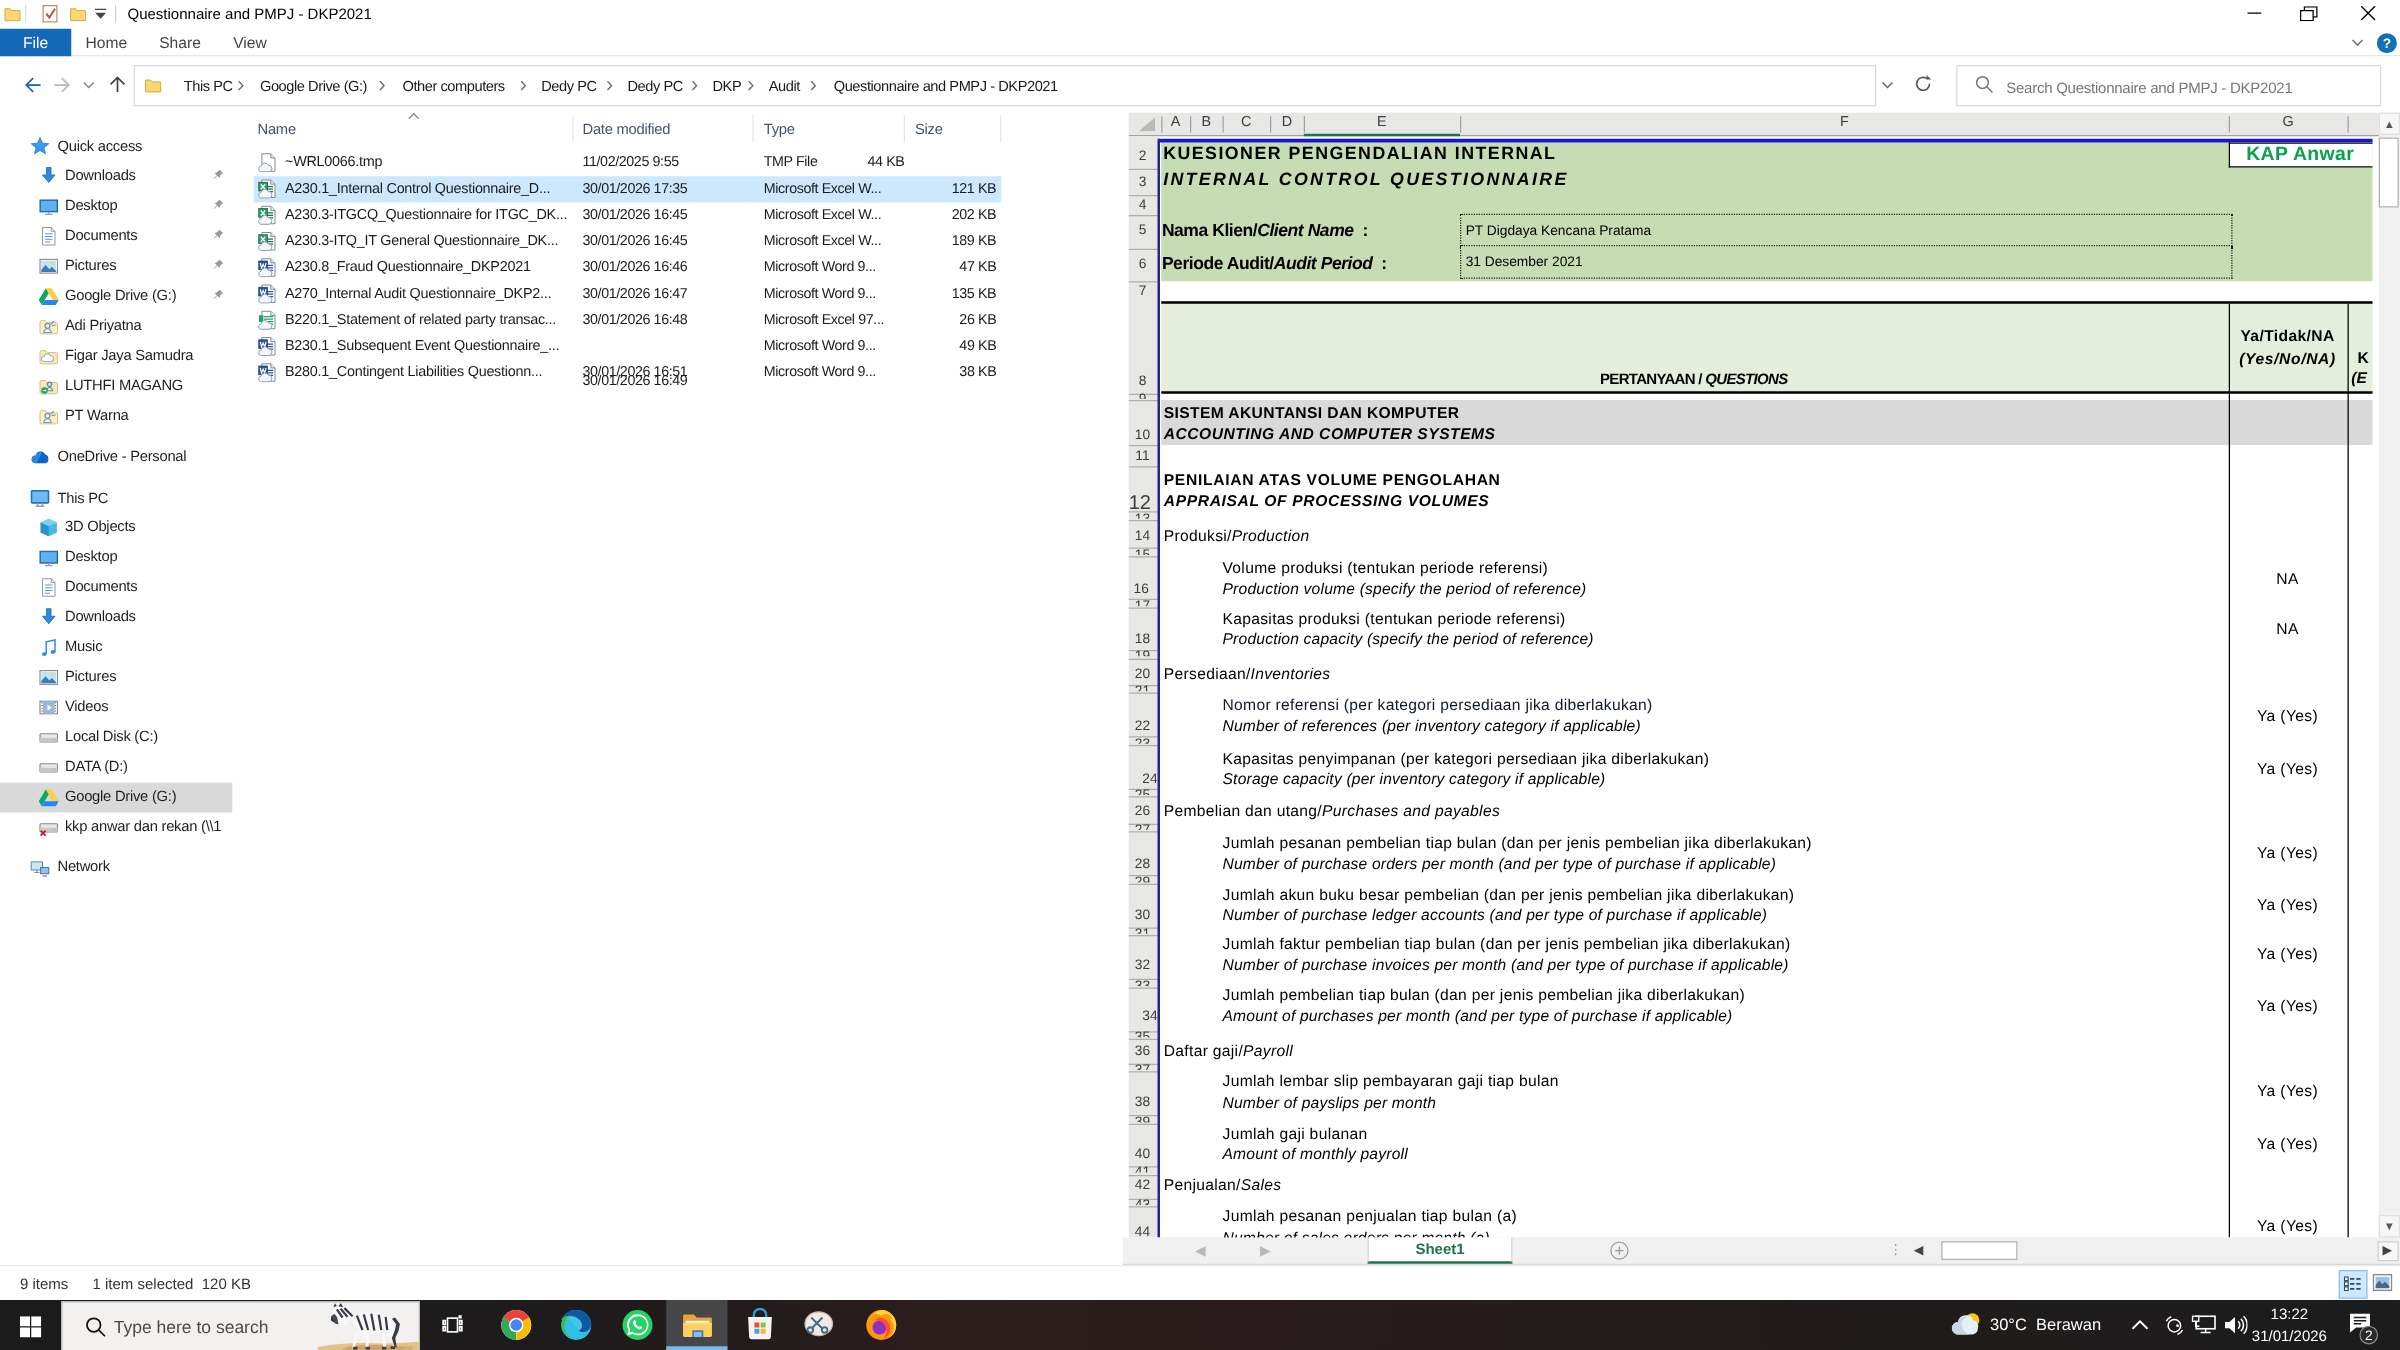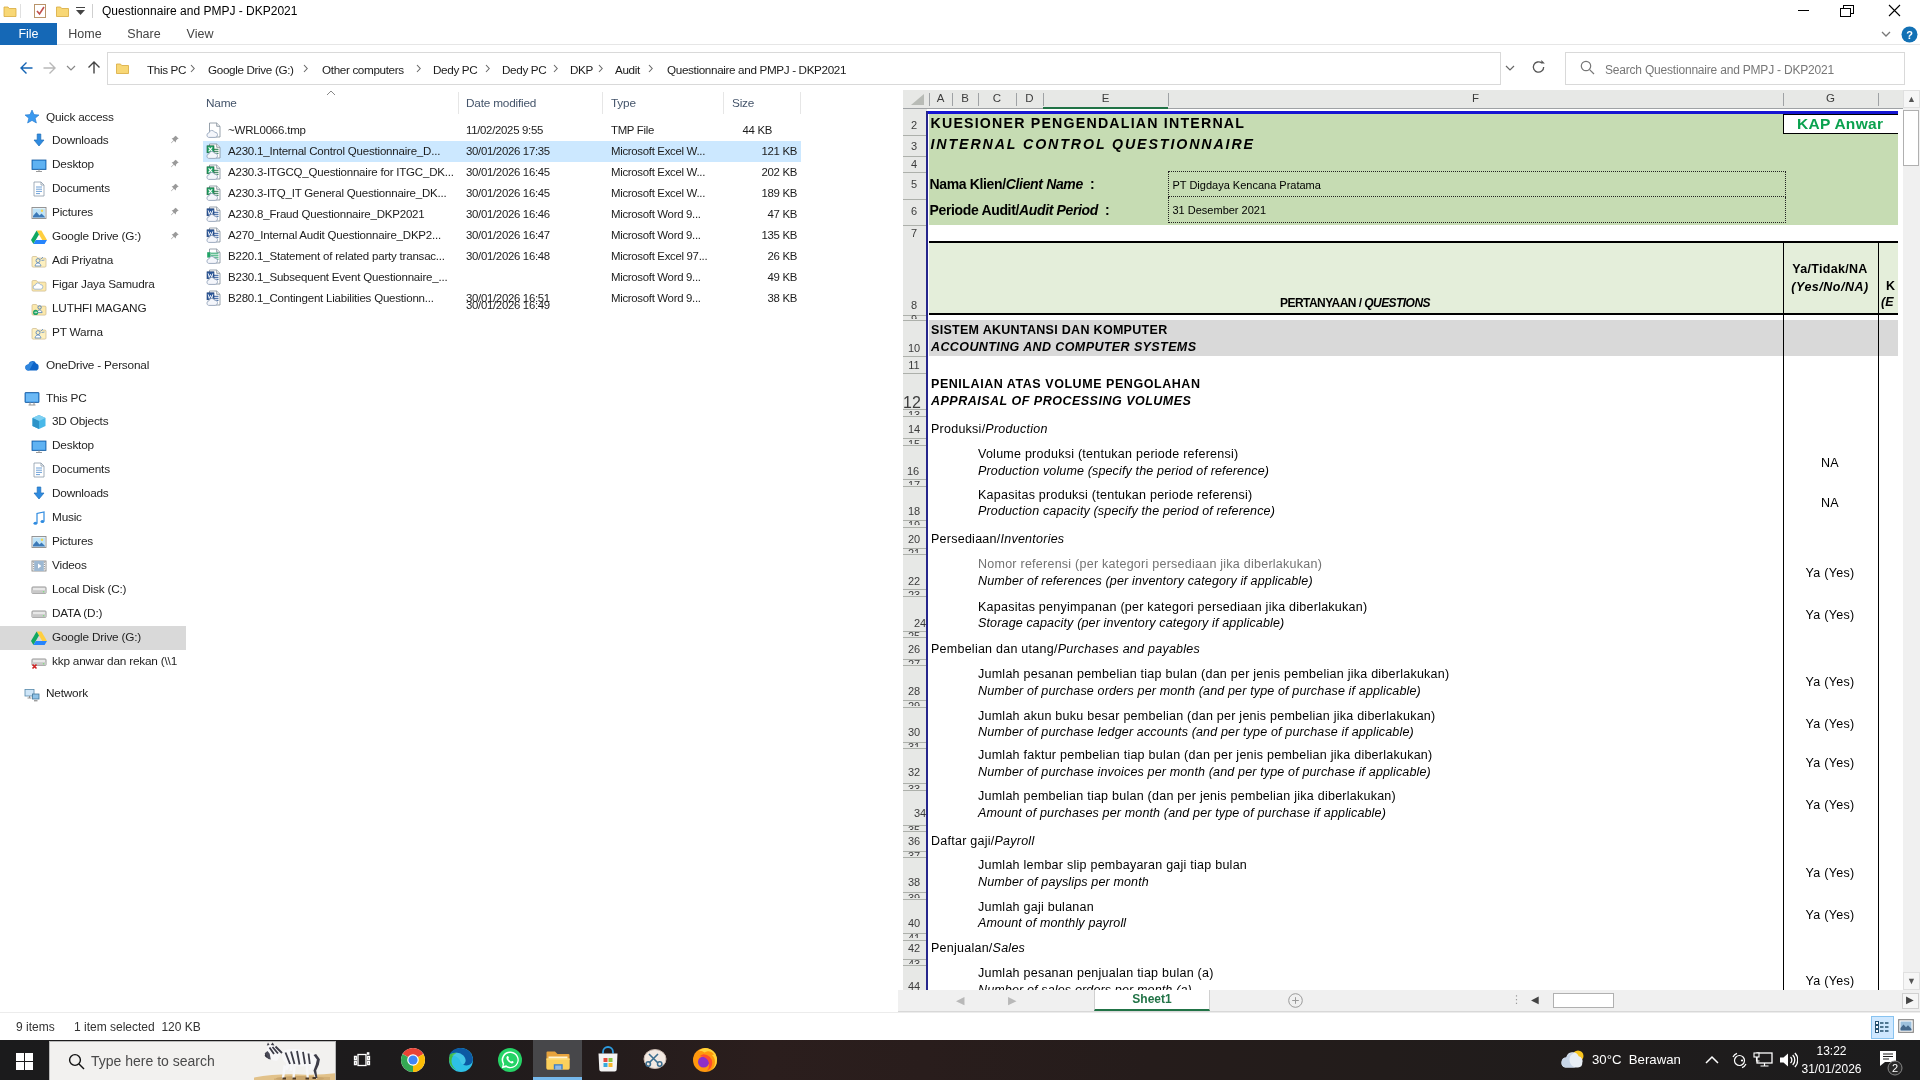--- a/index.html
+++ b/index.html
@@ -285,21 +285,21 @@
     <div class="ab" style="left:537px;top:2px;width:1px;height:22px;background:#e6e6e6"></div>
     <div class="ab" style="left:614px;top:2px;width:1px;height:22px;background:#e6e6e6"></div>
     <svg class="ab" style="left:20px;top:32px" width="16" height="16" viewBox="0 0 16 16">
       <path d="M3.5 1h7.2L14 4.3V15H3.5z" fill="#fff" stroke="#7d8a97" stroke-width=".8"></path>
       <path d="M10.7 1v3.3H14" fill="#eee" stroke="#7d8a97" stroke-width=".8"></path>
       <path d="M2.6 15.4a2.3 2.3 0 0 1 .3-4.5 3 3 0 0 1 5.7-.7 2.2 2.2 0 0 1 .6 5.2z" fill="#f4f6fb" stroke="#8fa0b8" stroke-width=".8"></path>
     </svg>
     <div class="ab t" style="left:42px;top:30px;font-size:11.5px;letter-spacing:-0.2px;color:#1c1c1c;line-height:21px;">~WRL0066.tmp</div>
     <div class="ab t" style="left:280px;top:30px;font-size:11.4px;letter-spacing:-0.3px;color:#1c1c1c;line-height:21px;">11/02/2025 9:55</div>
     <div class="ab t" style="left:425px;top:30px;font-size:11.4px;letter-spacing:-0.3px;color:#1c1c1c;line-height:21px;">TMP File</div>
-    <div class="ab t" style="left:475px;top:30px;width:111px;text-align:right;font-size:11.4px;letter-spacing:-0.3px;color:#1c1c1c;line-height:21px;">44 KB</div>
+    <div class="ab t" style="left:508px;top:30px;width:111px;text-align:left;font-size:11.4px;letter-spacing:-0.3px;color:#1c1c1c;line-height:21px;">44 KB</div>
     <div class="ab" style="left:17px;top:51px;width:598px;height:21px;background:#cce8ff;"></div>
     <svg class="ab" style="left:20px;top:53px" width="16" height="16" viewBox="0 0 16 16">
       <path d="M3.5 1h7.2L14 4.3V15H3.5z" fill="#fff" stroke="#7d8a97" stroke-width=".8"></path>
       <path d="M10.7 1v3.3H14" fill="#eee" stroke="#7d8a97" stroke-width=".8"></path>
       <path d="M5.5 6.3h7M5.5 8.3h7M5.5 10.3h7" stroke="#217346" stroke-width="1"></path>
       <rect x="1" y="2.8" width="7" height="7" fill="#21a366" stroke="#185c37" stroke-width=".6"></rect>
       <path d="M2.6 4.4l3.6 4M6.2 4.4l-3.6 4" stroke="#fff" stroke-width="1.1"></path>
       <path d="M2.6 15.4a2.3 2.3 0 0 1 .3-4.5 3 3 0 0 1 5.7-.7 2.2 2.2 0 0 1 .6 5.2z" fill="#f4f6fb" stroke="#8fa0b8" stroke-width=".8"></path>
     </svg>
     <div class="ab t" style="left:42px;top:51px;font-size:11.5px;letter-spacing:-0.2px;color:#1c1c1c;line-height:21px;">A230.1_Internal Control Questionnaire_D...</div>
@@ -560,21 +560,21 @@
     <div class="ab t cy" style="left:33.0px;top:448.7px;font-size:12.5px;letter-spacing:0.25px;color:#000;">Persediaan/<i>Inventories</i></div>
     <div class="ab t cy" style="left:33.0px;top:558.6px;font-size:12.5px;letter-spacing:0.25px;color:#000;">Pembelian dan utang/<i>Purchases and payables</i></div>
     <div class="ab t cy" style="left:33.0px;top:750.8px;font-size:12.5px;letter-spacing:0.25px;color:#000;">Daftar gaji/<i>Payroll</i></div>
     <div class="ab t cy" style="left:33.0px;top:858.3px;font-size:12.5px;letter-spacing:0.25px;color:#000;">Penjualan/<i>Sales</i></div>
     <div class="ab t cy" style="left:80.0px;top:364.2px;font-size:12.5px;letter-spacing:0.25px;color:#000;">Volume produksi (tentukan periode referensi)</div>
     <div class="ab t cy" style="left:80.0px;top:380.8px;font-size:12.5px;letter-spacing:0.15px;font-style:italic;color:#000;">Production volume (specify the period of reference)</div>
     <div class="ab cy" style="left:885.0px;top:372.5px;width:94px;text-align:center;font-size:12.5px;letter-spacing:0.3px;color:#000;">NA</div>
     <div class="ab t cy" style="left:80.0px;top:405.0px;font-size:12.5px;letter-spacing:0.25px;color:#000;">Kapasitas produksi (tentukan periode referensi)</div>
     <div class="ab t cy" style="left:80.0px;top:420.8px;font-size:12.5px;letter-spacing:0.15px;font-style:italic;color:#000;">Production capacity (specify the period of reference)</div>
     <div class="ab cy" style="left:885.0px;top:413.0px;width:94px;text-align:center;font-size:12.5px;letter-spacing:0.3px;color:#000;">NA</div>
-    <div class="ab t cy" style="left:80.0px;top:474.2px;font-size:12.5px;letter-spacing:0.25px;color:#737373;">Nomor referensi (per kategori persediaan jika diberlakukan)</div>
+    <div class="ab t cy" style="left:80.0px;top:474.2px;font-size:12.5px;letter-spacing:0.25px;color:#0f172a;">Nomor referensi (per kategori persediaan jika diberlakukan)</div>
     <div class="ab t cy" style="left:80.0px;top:490.8px;font-size:12.5px;letter-spacing:0.15px;font-style:italic;color:#000;">Number of references (per inventory category if applicable)</div>
     <div class="ab cy" style="left:885.0px;top:482.5px;width:94px;text-align:center;font-size:12.5px;letter-spacing:0.3px;color:#000;">Ya (Yes)</div>
     <div class="ab t cy" style="left:80.0px;top:516.7px;font-size:12.5px;letter-spacing:0.25px;color:#000;">Kapasitas penyimpanan (per kategori persediaan jika diberlakukan)</div>
     <div class="ab t cy" style="left:80.0px;top:533.3px;font-size:12.5px;letter-spacing:0.15px;font-style:italic;color:#000;">Storage capacity (per inventory category if applicable)</div>
     <div class="ab cy" style="left:885.0px;top:525.0px;width:94px;text-align:center;font-size:12.5px;letter-spacing:0.3px;color:#000;">Ya (Yes)</div>
     <div class="ab t cy" style="left:80.0px;top:584.0px;font-size:12.5px;letter-spacing:0.25px;color:#000;">Jumlah pesanan pembelian tiap bulan (dan per jenis pembelian jika diberlakukan)</div>
     <div class="ab t cy" style="left:80.0px;top:600.6px;font-size:12.5px;letter-spacing:0.15px;font-style:italic;color:#000;">Number of purchase orders per month (and per type of purchase if applicable)</div>
     <div class="ab cy" style="left:885.0px;top:592.3px;width:94px;text-align:center;font-size:12.5px;letter-spacing:0.3px;color:#000;">Ya (Yes)</div>
     <div class="ab t cy" style="left:80.0px;top:625.9px;font-size:12.5px;letter-spacing:0.25px;color:#000;">Jumlah akun buku besar pembelian  (dan per jenis pembelian jika diberlakukan)</div>
     <div class="ab t cy" style="left:80.0px;top:641.9px;font-size:12.5px;letter-spacing:0.15px;font-style:italic;color:#000;">Number of purchase ledger accounts (and per type of purchase if applicable)</div>

